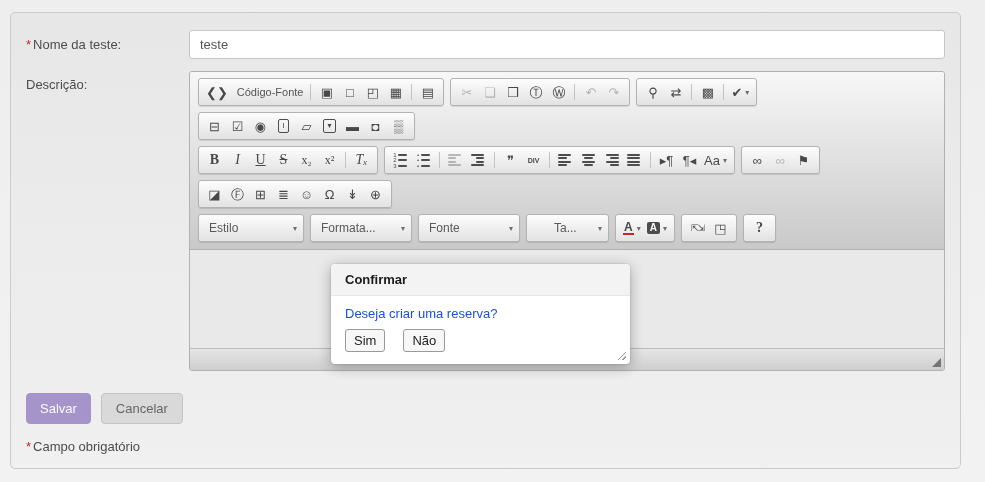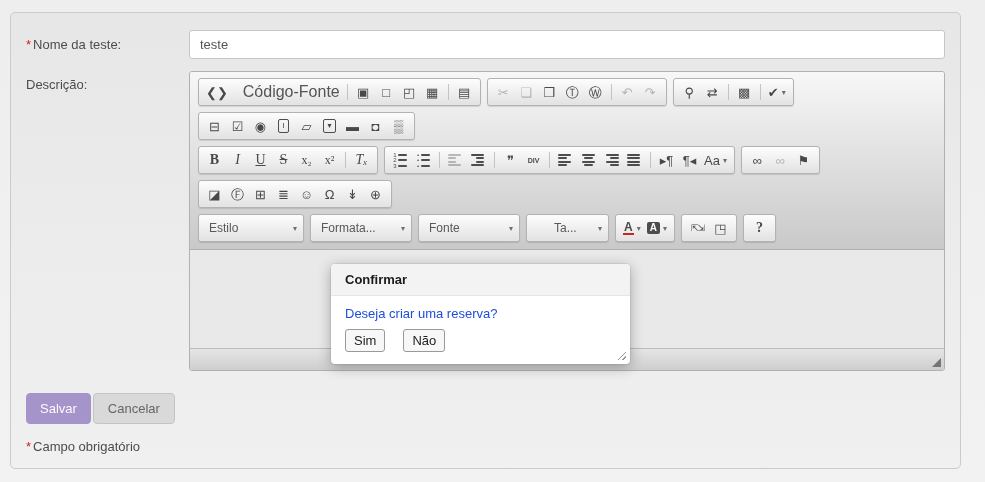--- a/index.html
+++ b/index.html
@@ -31,40 +31,40 @@
   .ic.b{font-weight:bold;font-family:"Liberation Serif",serif;font-size:14px}
   .ic.i{font-style:italic;font-family:"Liberation Serif",serif;font-size:14px}
   .ic.u{text-decoration:underline;font-family:"Liberation Serif",serif;font-size:14px}
   .ic.s{text-decoration:line-through;font-family:"Liberation Serif",serif;font-size:14px}
   .ic.sc{font-family:"Liberation Serif",serif;font-size:12px}
   .ic.txt{font-size:7px;font-weight:bold;letter-spacing:0}
   .ic.sm{font-size:9px;letter-spacing:-1px}
   .ic.boxed{border:1px solid #4d4d4d;border-radius:2px;padding:1px 3px;font-size:8px;line-height:10px}
   .ic.tcol{font-weight:bold;font-size:12px;line-height:11px;border-bottom:2px solid #cc2222;padding:0 1px}
   .ic.bcol{background:#4d4d4d;color:#fff;font-weight:bold;font-size:10px;line-height:12px;padding:0 3px;border-radius:2px}
-  .tb-label{font-size:16px;color:#555;margin-left:15px;white-space:nowrap}
+  .tb-label{font-size:11px;color:#555;margin-left:9px;white-space:nowrap}
   .tb-sep{width:1px;height:16px;background:#c3c3c3;margin:0 4px}
   .caret::after{content:"▾";font-size:8px;color:#6e6e6e;margin-left:3px}
   .tb-select{display:inline-flex;align-items:center;justify-content:space-between;height:22px;padding:0 2px 0 6px;cursor:pointer}
   .sel-label{font-size:12px;color:#595959;overflow:hidden;white-space:nowrap}
   .sel-caret{font-size:8px;color:#6e6e6e;margin-left:4px}
   
   .bars{display:inline-flex;flex-direction:column;justify-content:space-between;width:15px;height:13px}
   .brow{display:flex;align-items:center;height:2px;gap:1px}
   .bars.c .brow{justify-content:center}
   .bars.r .brow{justify-content:flex-end}
   .bars i{display:block;height:2px;background:#4d4d4d;border-radius:1px}
   .bars em{font-style:normal;font-size:6px;line-height:1;color:#4d4d4d;width:4px;text-align:center}
 
   .cke-contents{flex:1;background:#e9e9e9;cursor:text}
   .cke-bottom{height:22px;background:linear-gradient(#e5e5e5,#cecece);border-top:1px solid #bcbcbc;position:relative}
   .cke-resizer{position:absolute;right:3px;bottom:3px;width:0;height:0;border-left:9px solid transparent;
                border-bottom:9px solid #757575;cursor:se-resize}
 
-  .actions{margin-top:22px;display:flex;gap:2px}
+  .actions{margin-top:22px;display:flex;gap:10px}
   .btn-save{background:var(--accent);color:#fbfafe;border:1px solid var(--accent);border-radius:4px;height:31px;
             padding:0 13px;font:13px "Liberation Sans",sans-serif;cursor:pointer}
   .btn-cancel{background:#d9d9d9;color:#666;border:1px solid #c4c4c4;border-radius:4px;height:31px;padding:0 14px;
               font:13px "Liberation Sans",sans-serif;cursor:pointer}
   .required-note{margin-top:15px;font-size:13px;color:#4c4c4c}
 
   
   .dialog{position:absolute;left:331px;top:264px;width:299px;background:#fff;border-radius:4px;z-index:20;
           box-shadow:0 3px 14px rgba(0,0,0,.3),0 0 0 1px rgba(0,0,0,.06)}
   .dialog-header{background:#f3f3f3;border-bottom:1px solid #e6e6e6;border-radius:4px 4px 0 0;padding:8px 14px;

